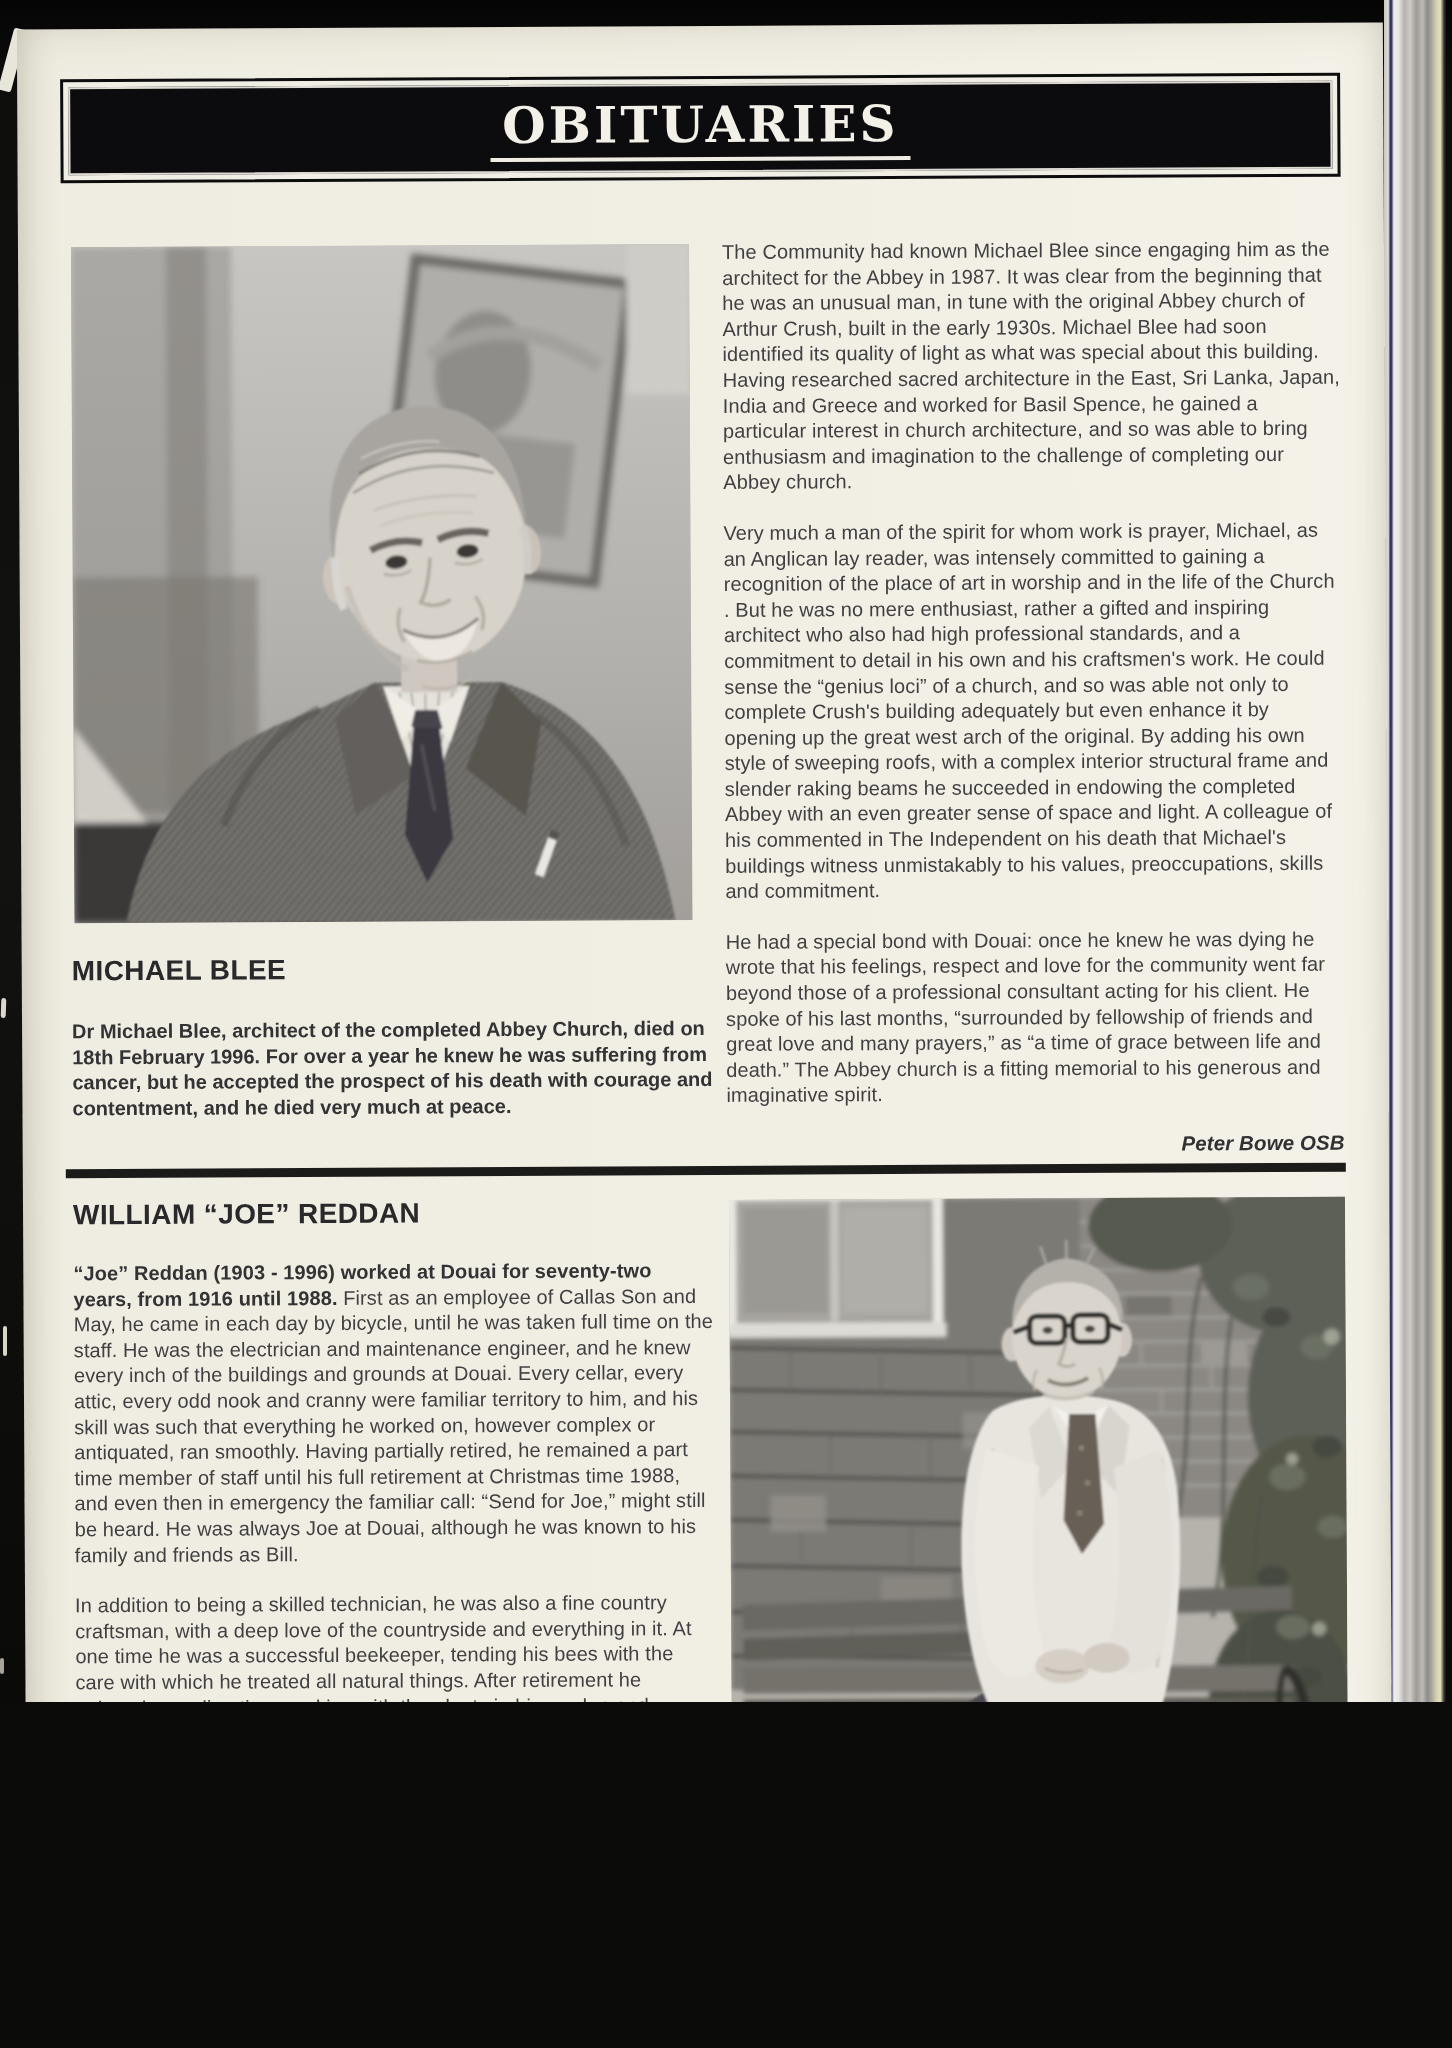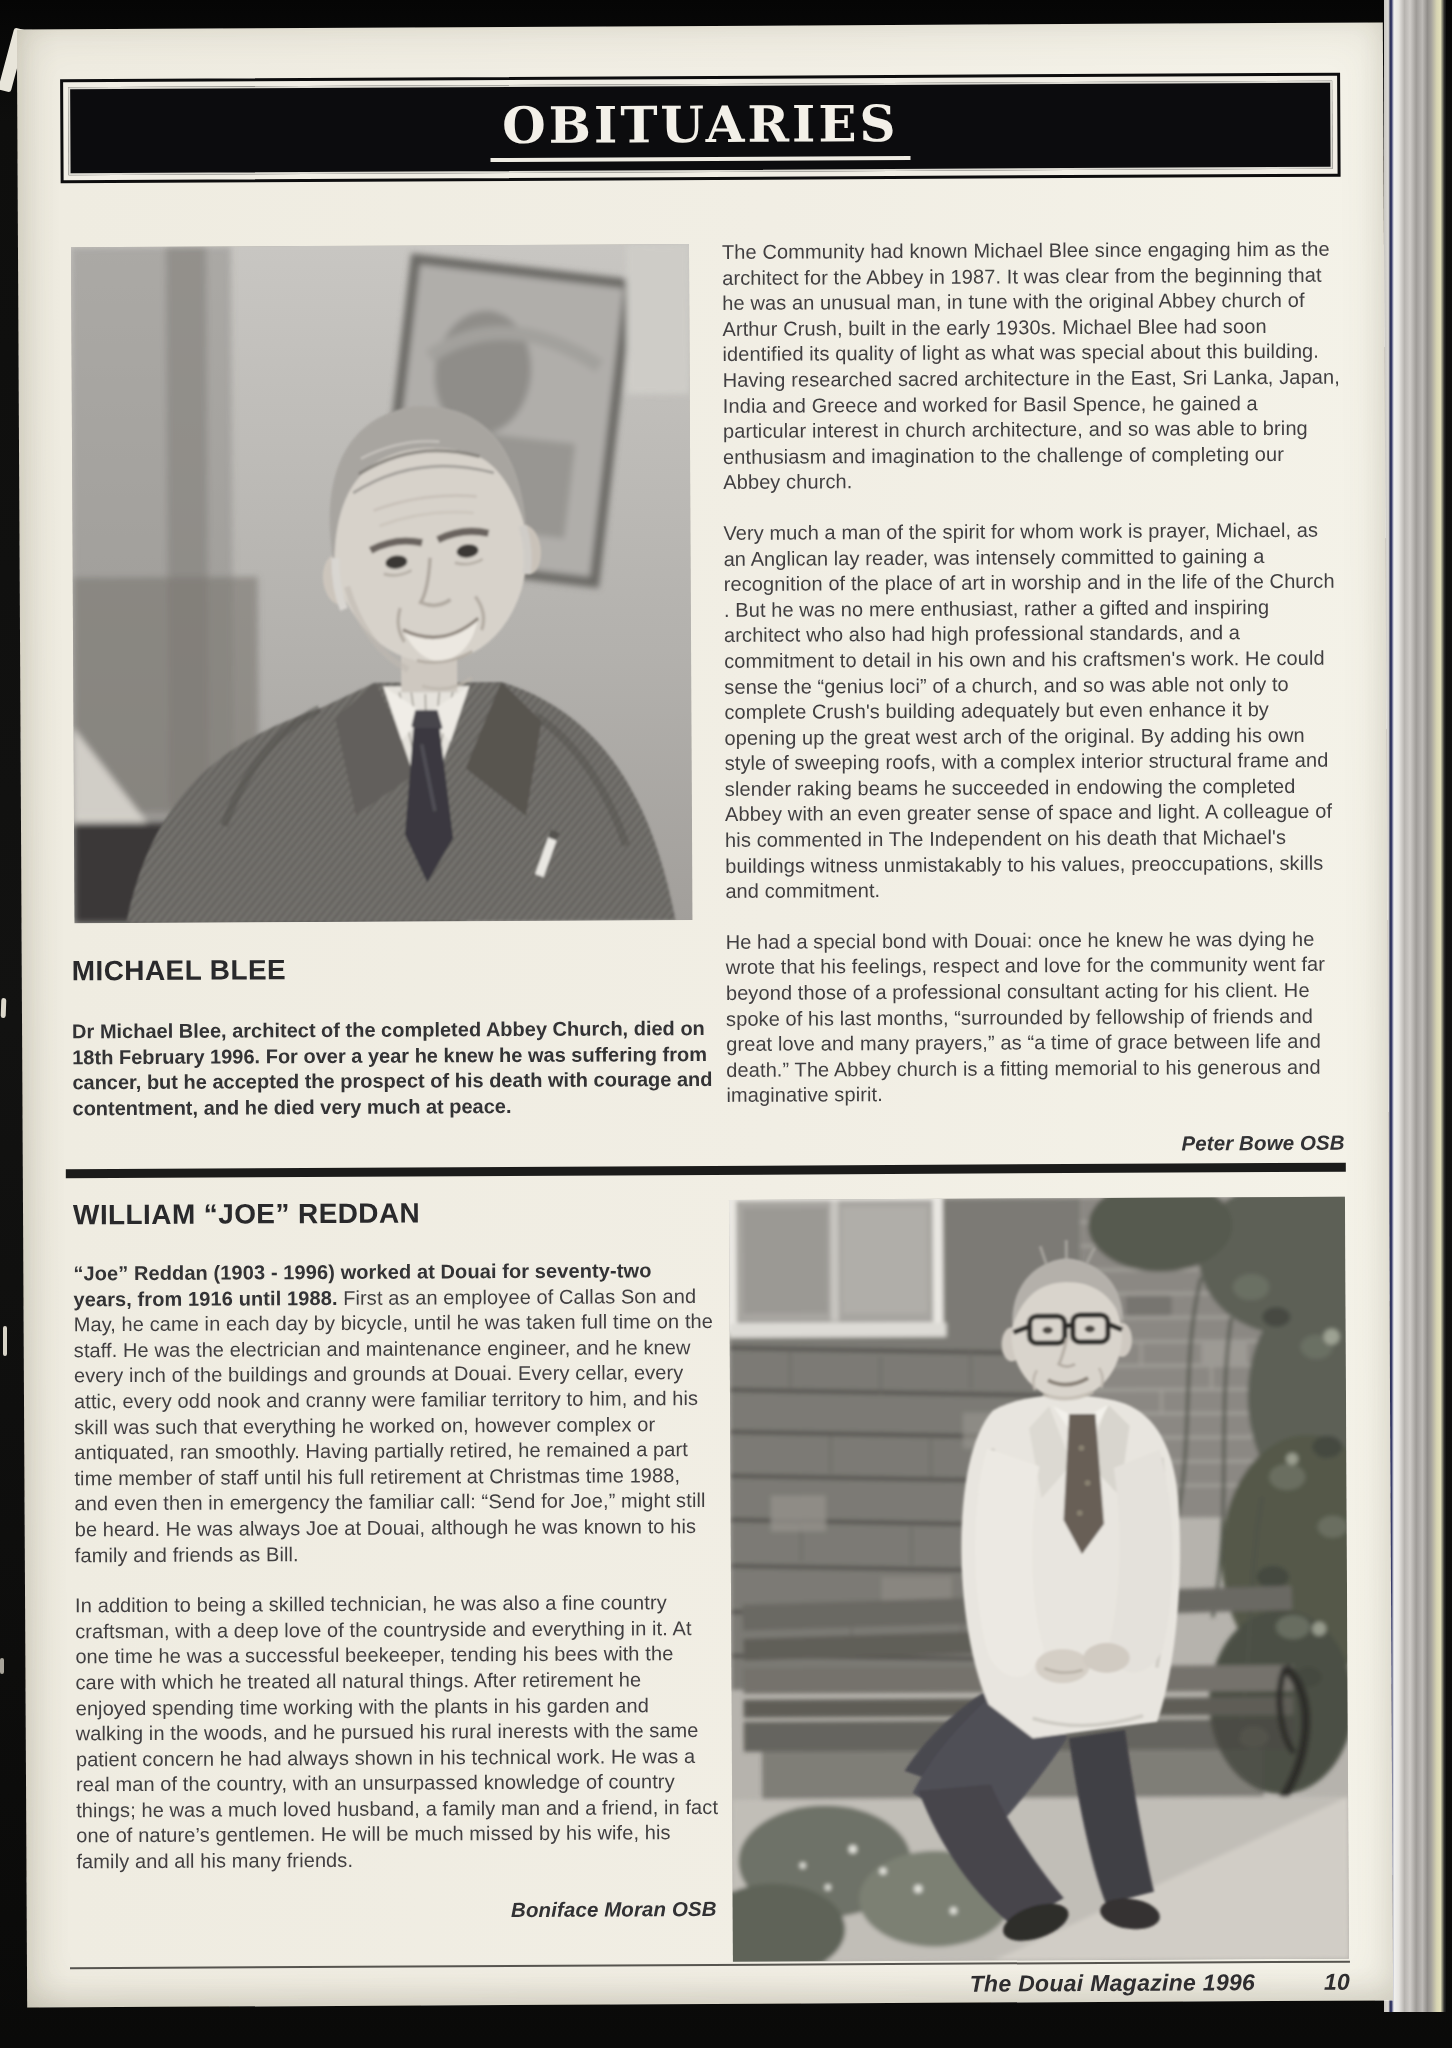--- a/index.html
+++ b/index.html
@@ -1,16 +1,16 @@
 <!DOCTYPE html>
 <html><head>
 <meta charset="utf-8">
 <style>
   html,body{margin:0;padding:0;background:#0b0b0a;}
-  .stage{position:relative;width:1452px;height:2048px;overflow:hidden;
+  .stage{position:relative;width:1452px;height:1702px;overflow:hidden;
          background:linear-gradient(180deg,#050505 0%,#0e0e0d 6%,#121211 50%,#0a0a09 100%);
          font-family:"Liberation Sans",sans-serif;}
   
   .page-stack{position:absolute;left:1384px;top:0;width:62px;height:2012px;
     background:linear-gradient(90deg,
       #c9c7c2 0%, #dcdad5 7%, #2e3256 10%, #343867 12%, #f0f0ee 16%, #e6e4e0 24%,
       #b6b3af 33%, #cfccc8 42%, #9e9b97 52%, #bdbab6 62%, #8f8c88 70%, #a5a29c 76%,
       #d6d3b2 85%, #e2dfba 91%, #30302e 97%, #111 100%);}
   
   .page{position:absolute;left:22px;top:26px;width:1366px;height:1978px;

